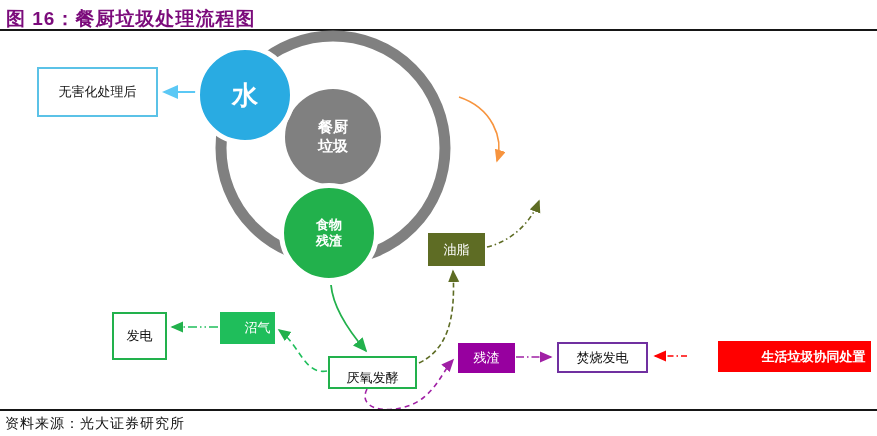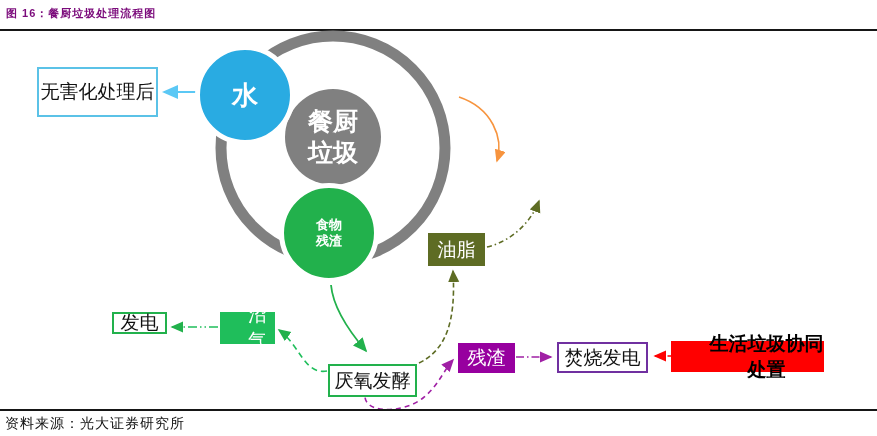--- a/index.html
+++ b/index.html
@@ -2,21 +2,21 @@
 <html><head>
 <meta charset="utf-8">
 <style>
   * { margin:0; padding:0; box-sizing:border-box; }
   body { background:#fff; font-family:"Liberation Sans", sans-serif; }
   .page {
     position:relative; width:877px; height:436px; background:#fff; overflow:hidden;
   }
   .title {
     position:absolute; left:6px; top:6px;
-    font-size:11px; font-weight:bold; color:#7B0B7B; letter-spacing:1px;
+    font-size:19px; font-weight:bold; color:#7B0B7B; letter-spacing:1px;
   }
   .title-rule {
     position:absolute; left:0; top:29px; width:877px; height:2px; background:#161616;
   }
   .bottom-rule {
     position:absolute; left:0; top:409px; width:877px; height:2px; background:#161616;
   }
   .source {
     position:absolute; left:5px; top:415px;
     font-family:"Liberation Serif", serif; font-size:14px; color:#111;
@@ -27,36 +27,36 @@
     position:absolute; border-radius:50%; border:5px solid #fff;
     display:flex; flex-direction:column; align-items:center; justify-content:center;
     color:#fff; font-weight:bold; text-align:center; line-height:1.25;
   }
   .node.water   { left:195px; top:45px;  width:100px; height:100px; background:#29ABE2; font-size:26px; }
   .node.oil     { left:367px; top:45px;  width:100px; height:100px; background:#F7943E; font-size:19px; }
   .node.food    { left:279px; top:183px; width:100px; height:100px; background:#22B14C; font-size:13px; }
   .center-label {
     position:absolute; left:288px; top:97px; width:90px; height:80px;
     display:flex; flex-direction:column; align-items:center; justify-content:center;
-    color:#fff; font-weight:bold; font-size:25px; line-height:1.25;
+    color:#fff; font-weight:bold; font-size:15px; line-height:1.25;
   }
   .box {
     position:absolute; display:flex; flex-direction:column;
     align-items:center; justify-content:center;
-    font-size:19px; color:#111; text-align:center; background:#fff;
+    font-size:13px; color:#111; text-align:center; background:#fff;
   }
   .box.sewage       { left:37px;  top:67px;  width:121px; height:50px; border:2px solid #5BC2E7; line-height:1.5; }
   .box.biodiesel    { left:497px; top:167px; width:87px;  height:28px; border:1.5px solid #A0A0A0; }
   .box.grease       { left:428px; top:233px; width:57px;  height:33px; background:#5E6C24; color:#fff; border:none;text-align:right; }
-  .box.anaerobic    { left:328px; top:364px; width:89px;  height:33px; border:2px solid #22B14C; }
+  .box.anaerobic    { left:328px; top:356px; width:89px;  height:33px; border:2px solid #22B14C;justify-content:flex-end; }
   .box.biogas       { left:220px; top:312px; width:55px;  height:32px; background:#1FBE5B; color:#fff; border:none;padding-left:20px; }
-  .box.power        { left:112px; top:312px; width:55px;  height:22px; border:2px solid #22B14C; }
+  .box.power        { left:112px; top:312px; width:55px;  height:48px; border:2px solid #22B14C; }
   .box.residue      { left:458px; top:343px; width:57px;  height:30px; background:#97009F; color:#fff; border:none; }
   .box.incineration { left:557px; top:342px; width:91px;  height:31px; border:2.5px solid #7030A0; }
-  .box.msw          { left:671px; top:341px; width:153px; height:31px; background:#FF0000; color:#000000; font-weight:bold; border:none;padding-left:38px; }
+  .box.msw          { left:718px; top:341px; width:153px; height:31px; background:#FF0000; color:#ffffff; font-weight:bold; border:none;padding-left:38px; }
 </style>
 </head>
 <body>
 
 <div class="page">
 
   <div class="title">图 16：餐厨垃圾处理流程图</div>
   <div class="title-rule"></div>
 
   <svg class="layer" width="877" height="436" viewBox="0 0 877 436">

